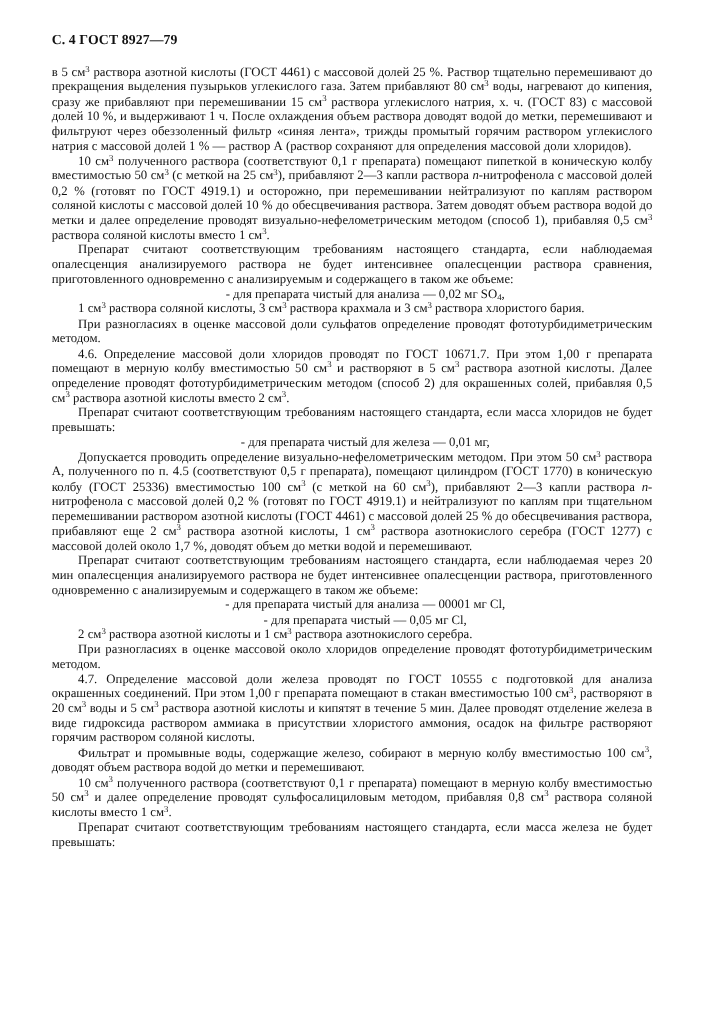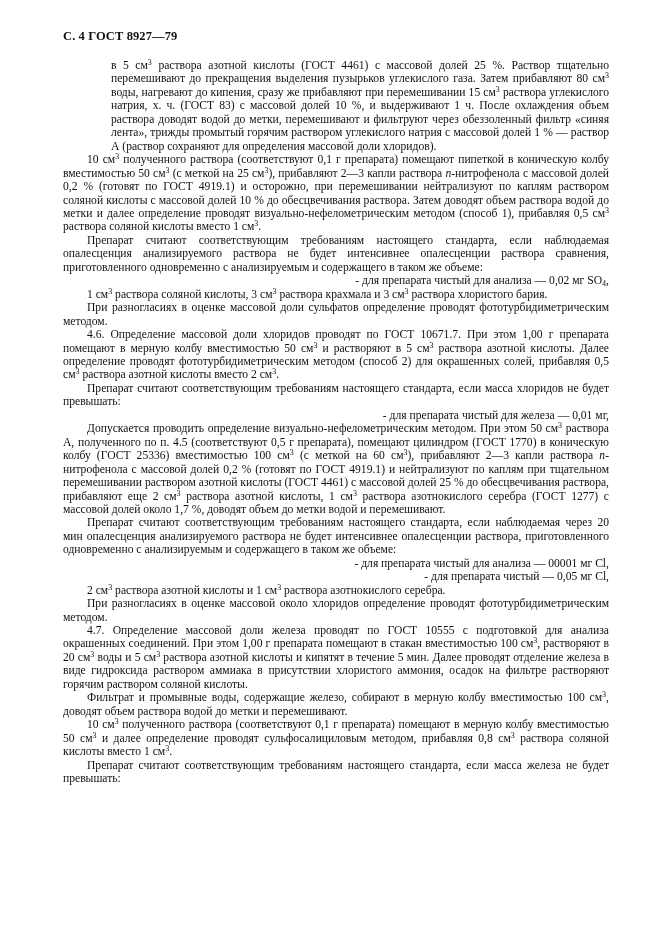--- a/index.html
+++ b/index.html
@@ -1,29 +1,29 @@
 <!DOCTYPE html>
 <html><head>
 <meta charset="utf-8">
 <style>
   html, body { margin: 0; padding: 0; background: #ffffff; }
   body { width: 661px; height: 936px; position: relative; overflow: hidden; }
   .page {
-    position: absolute; left: 63px; top: 28px; width: 546px;
+    position: absolute; left: 47px; top: 28px; width: 546px;
     font-family: "Liberation Serif", "DejaVu Serif", serif;
     font-size: 11.6px; line-height: 13.45px; color: #111;
   }
   .header {
     font-weight: bold; font-size: 12.5px; line-height: 16px;
     margin: 0 0 15px 0; letter-spacing: 0.1px;
   }
   p { margin: 0; text-align: justify; hyphens: manual; }
   p.ind { text-indent: 24px; }
-  p.item { padding-left: 24px; text-align: right; }
-  p.noind { text-indent: 0; margin-left: 48px; }
+  p.item { padding-left: 24px; text-align: center; }
+  p.noind { text-indent: 0; }
   sup { font-size: 8px; line-height: 0; vertical-align: 4px; }
   sub { font-size: 8px; line-height: 0; vertical-align: -2px; }
   i { font-style: italic; }
 </style>
 </head>
 <body>
 
 <div class="page">
   <div class="header">С. 4 ГОСТ 8927—79</div>
   <div id="body">

